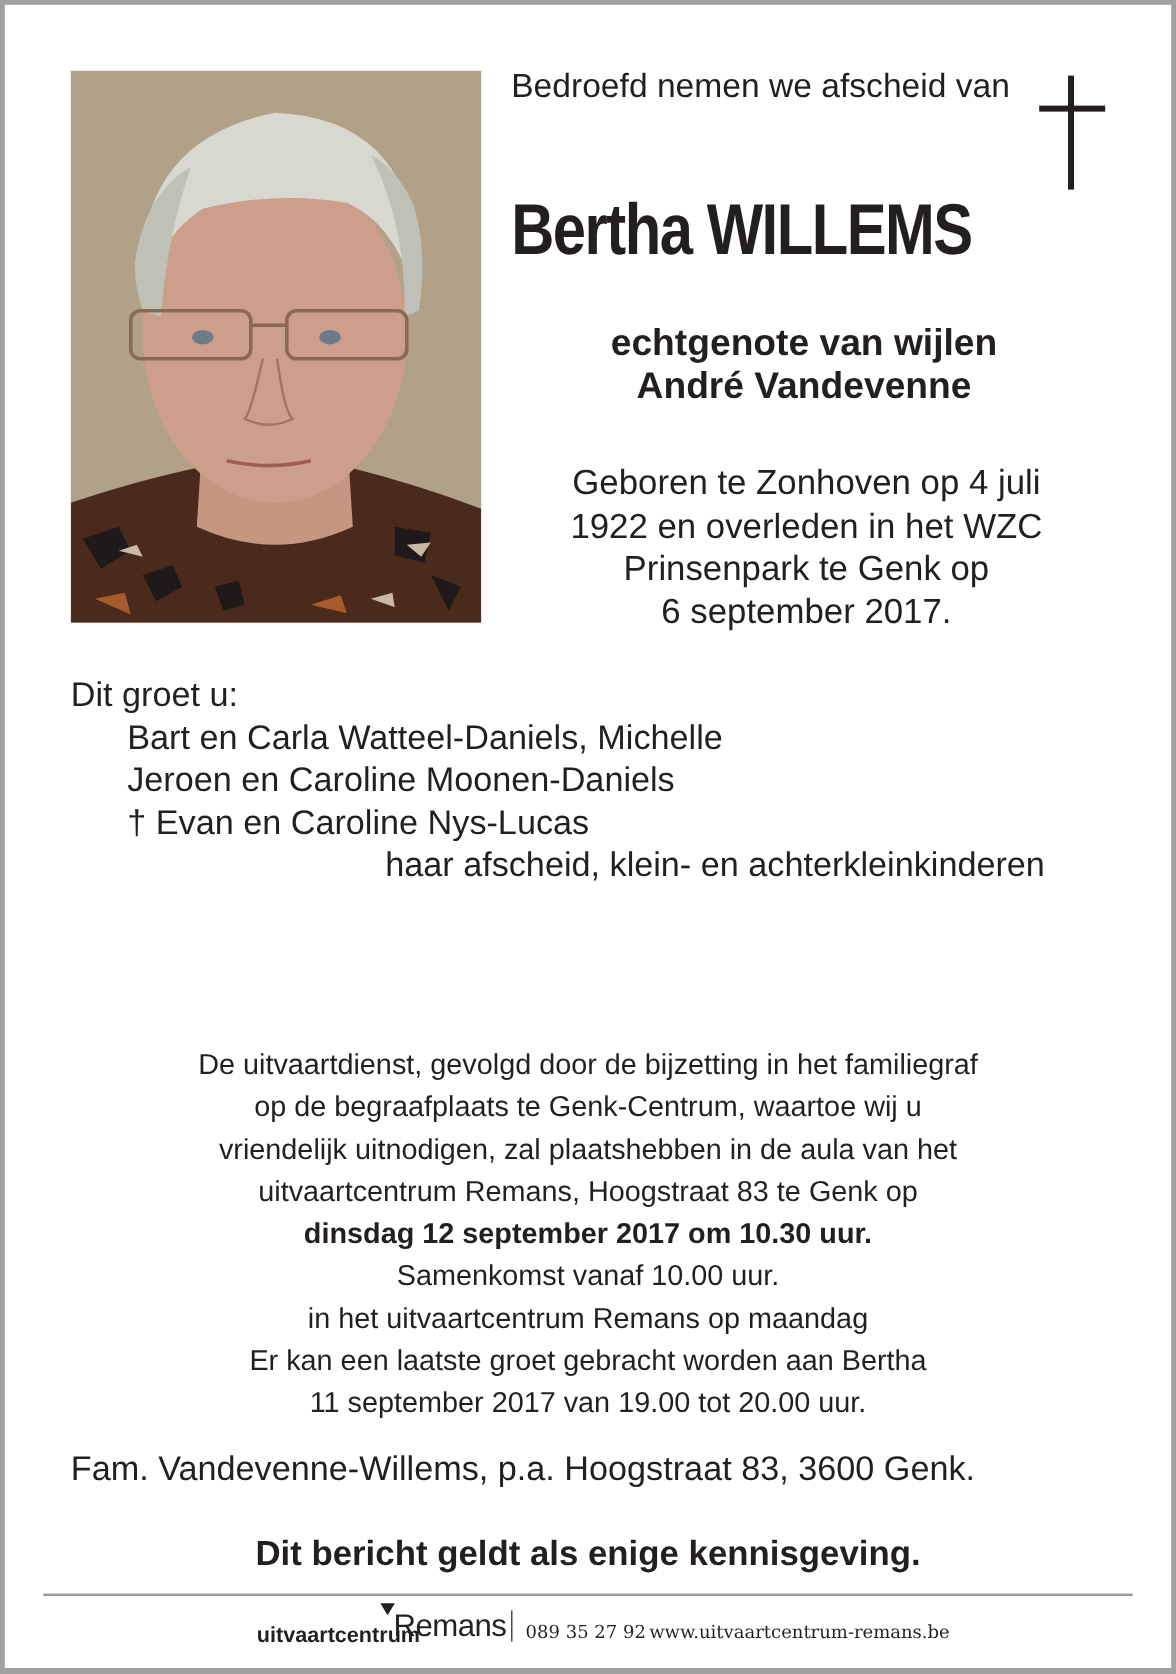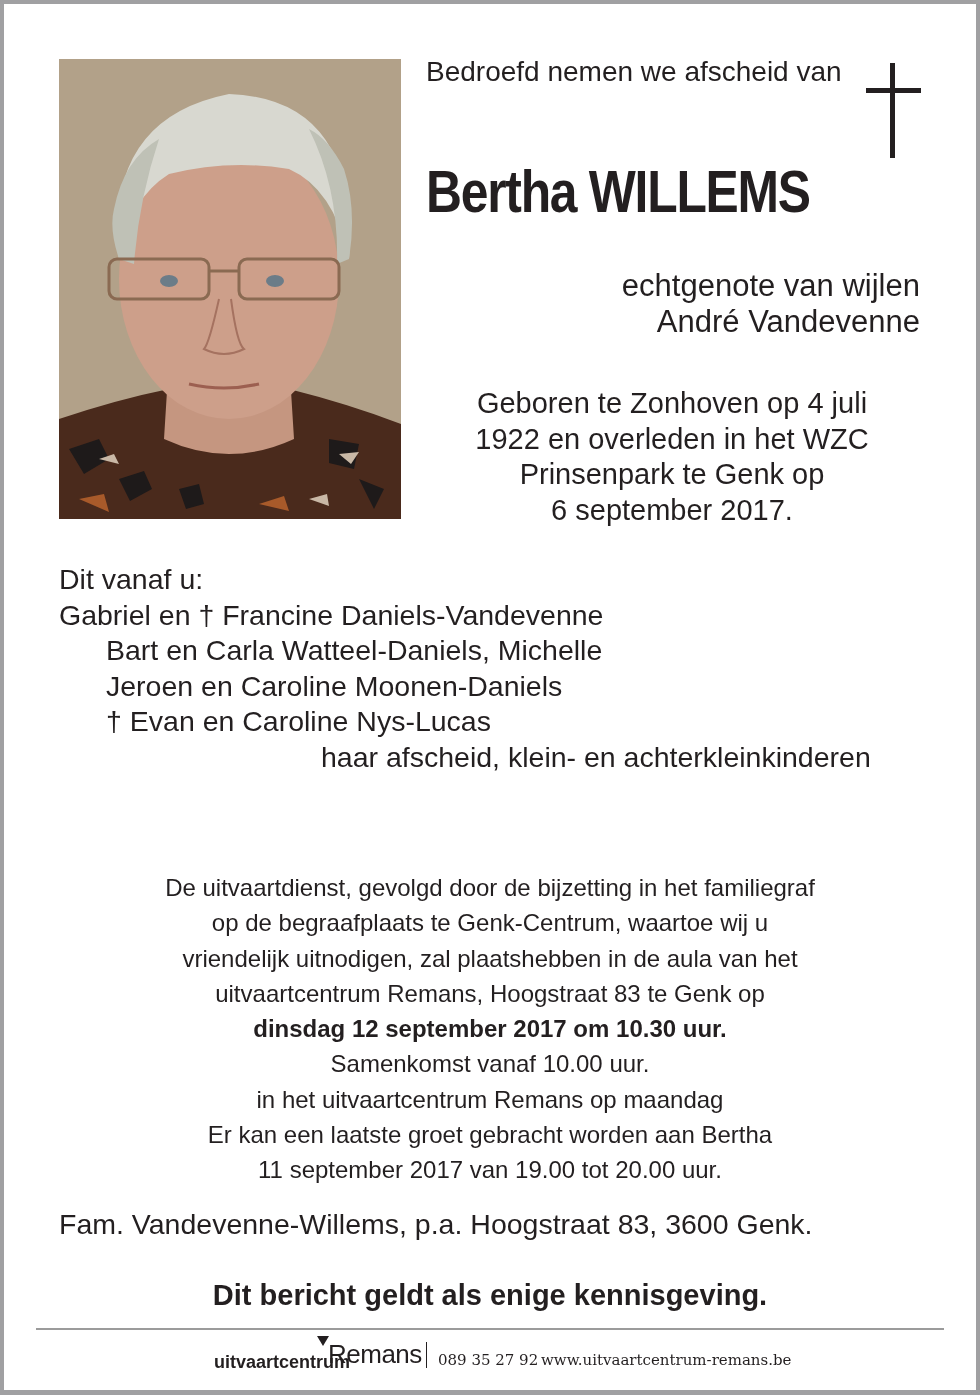--- a/index.html
+++ b/index.html
@@ -22,21 +22,21 @@
   }
   .abs { position: absolute; }
   .intro { left: 426px; top: 54px; font-size: 28px; line-height: 35px; width: 440px; }
   .cross-v { left: 890px; top: 63px; width: 5px; height: 95px; background: #231f20; }
   .cross-h { left: 866px; top: 88px; width: 55px; height: 5px; background: #231f20; }
   .name {
     left: 426px; top: 156px; font-size: 60px; font-weight: bold; line-height: 72px;
     letter-spacing: -1.5px; transform: scaleX(0.83); transform-origin: left;
     white-space: nowrap;
   }
-  .spouse { left: 420px; top: 268px; width: 500px; text-align: right; font-size: 31px; font-weight: normal; line-height: 36px; }
+  .spouse { left: 420px; top: 268px; width: 500px; text-align: center; font-size: 31px; font-weight: bold; line-height: 36px; }
   .birth { left: 420px; top: 386px; width: 504px; text-align: center; font-size: 29px; line-height: 35.5px; }
   .fam { left: 59px; top: 562px; font-size: 28.5px; line-height: 35.5px; white-space: nowrap; }
   .fam .ind { padding-left: 47px; }
   .fam .right { padding-left: 262px; }
   .funeral { left: 40px; top: 870px; width: 900px; text-align: center; font-size: 24px; line-height: 35.3px; }
   .funeral .b { font-weight: bold; }
   .contact { left: 59px; top: 1207px; font-size: 28.5px; line-height: 35px; white-space: nowrap; }
   .notice { left: 40px; top: 1277px; width: 900px; text-align: center; font-size: 29px; font-weight: bold; line-height: 36px; }
   .rule { left: 36px; top: 1328px; width: 908px; height: 2px; background: #9b9b9b; }
   .footer { left: 0; top: 1333px; width: 980px; height: 40px; }
@@ -93,22 +93,21 @@
 </div>
 
 <div class="abs birth">
   <div>Geboren te Zonhoven op 4 juli</div>
   <div>1922 en overleden in het WZC</div>
   <div>Prinsenpark te Genk op</div>
   <div>6 september 2017.</div>
 </div>
 
 <div class="abs fam">
-  <div>Dit vanaf u:</div>
-  <div>Gabriel en † Francine Daniels-Vandevenne</div>
+  <div>Dit groet u:</div>
   <div class="ind">Bart en Carla Watteel-Daniels, Michelle</div>
   <div class="ind">Jeroen en Caroline Moonen-Daniels</div>
   <div class="ind">† Evan en Caroline Nys-Lucas</div>
   <div class="right">haar afscheid, klein- en achterkleinkinderen</div>
 </div>
 
 <div class="abs funeral">
   <div>De uitvaartdienst, gevolgd door de bijzetting in het familiegraf</div>
   <div>op de begraafplaats te Genk-Centrum, waartoe wij u</div>
   <div>vriendelijk uitnodigen, zal plaatshebben in de aula van het</div>

